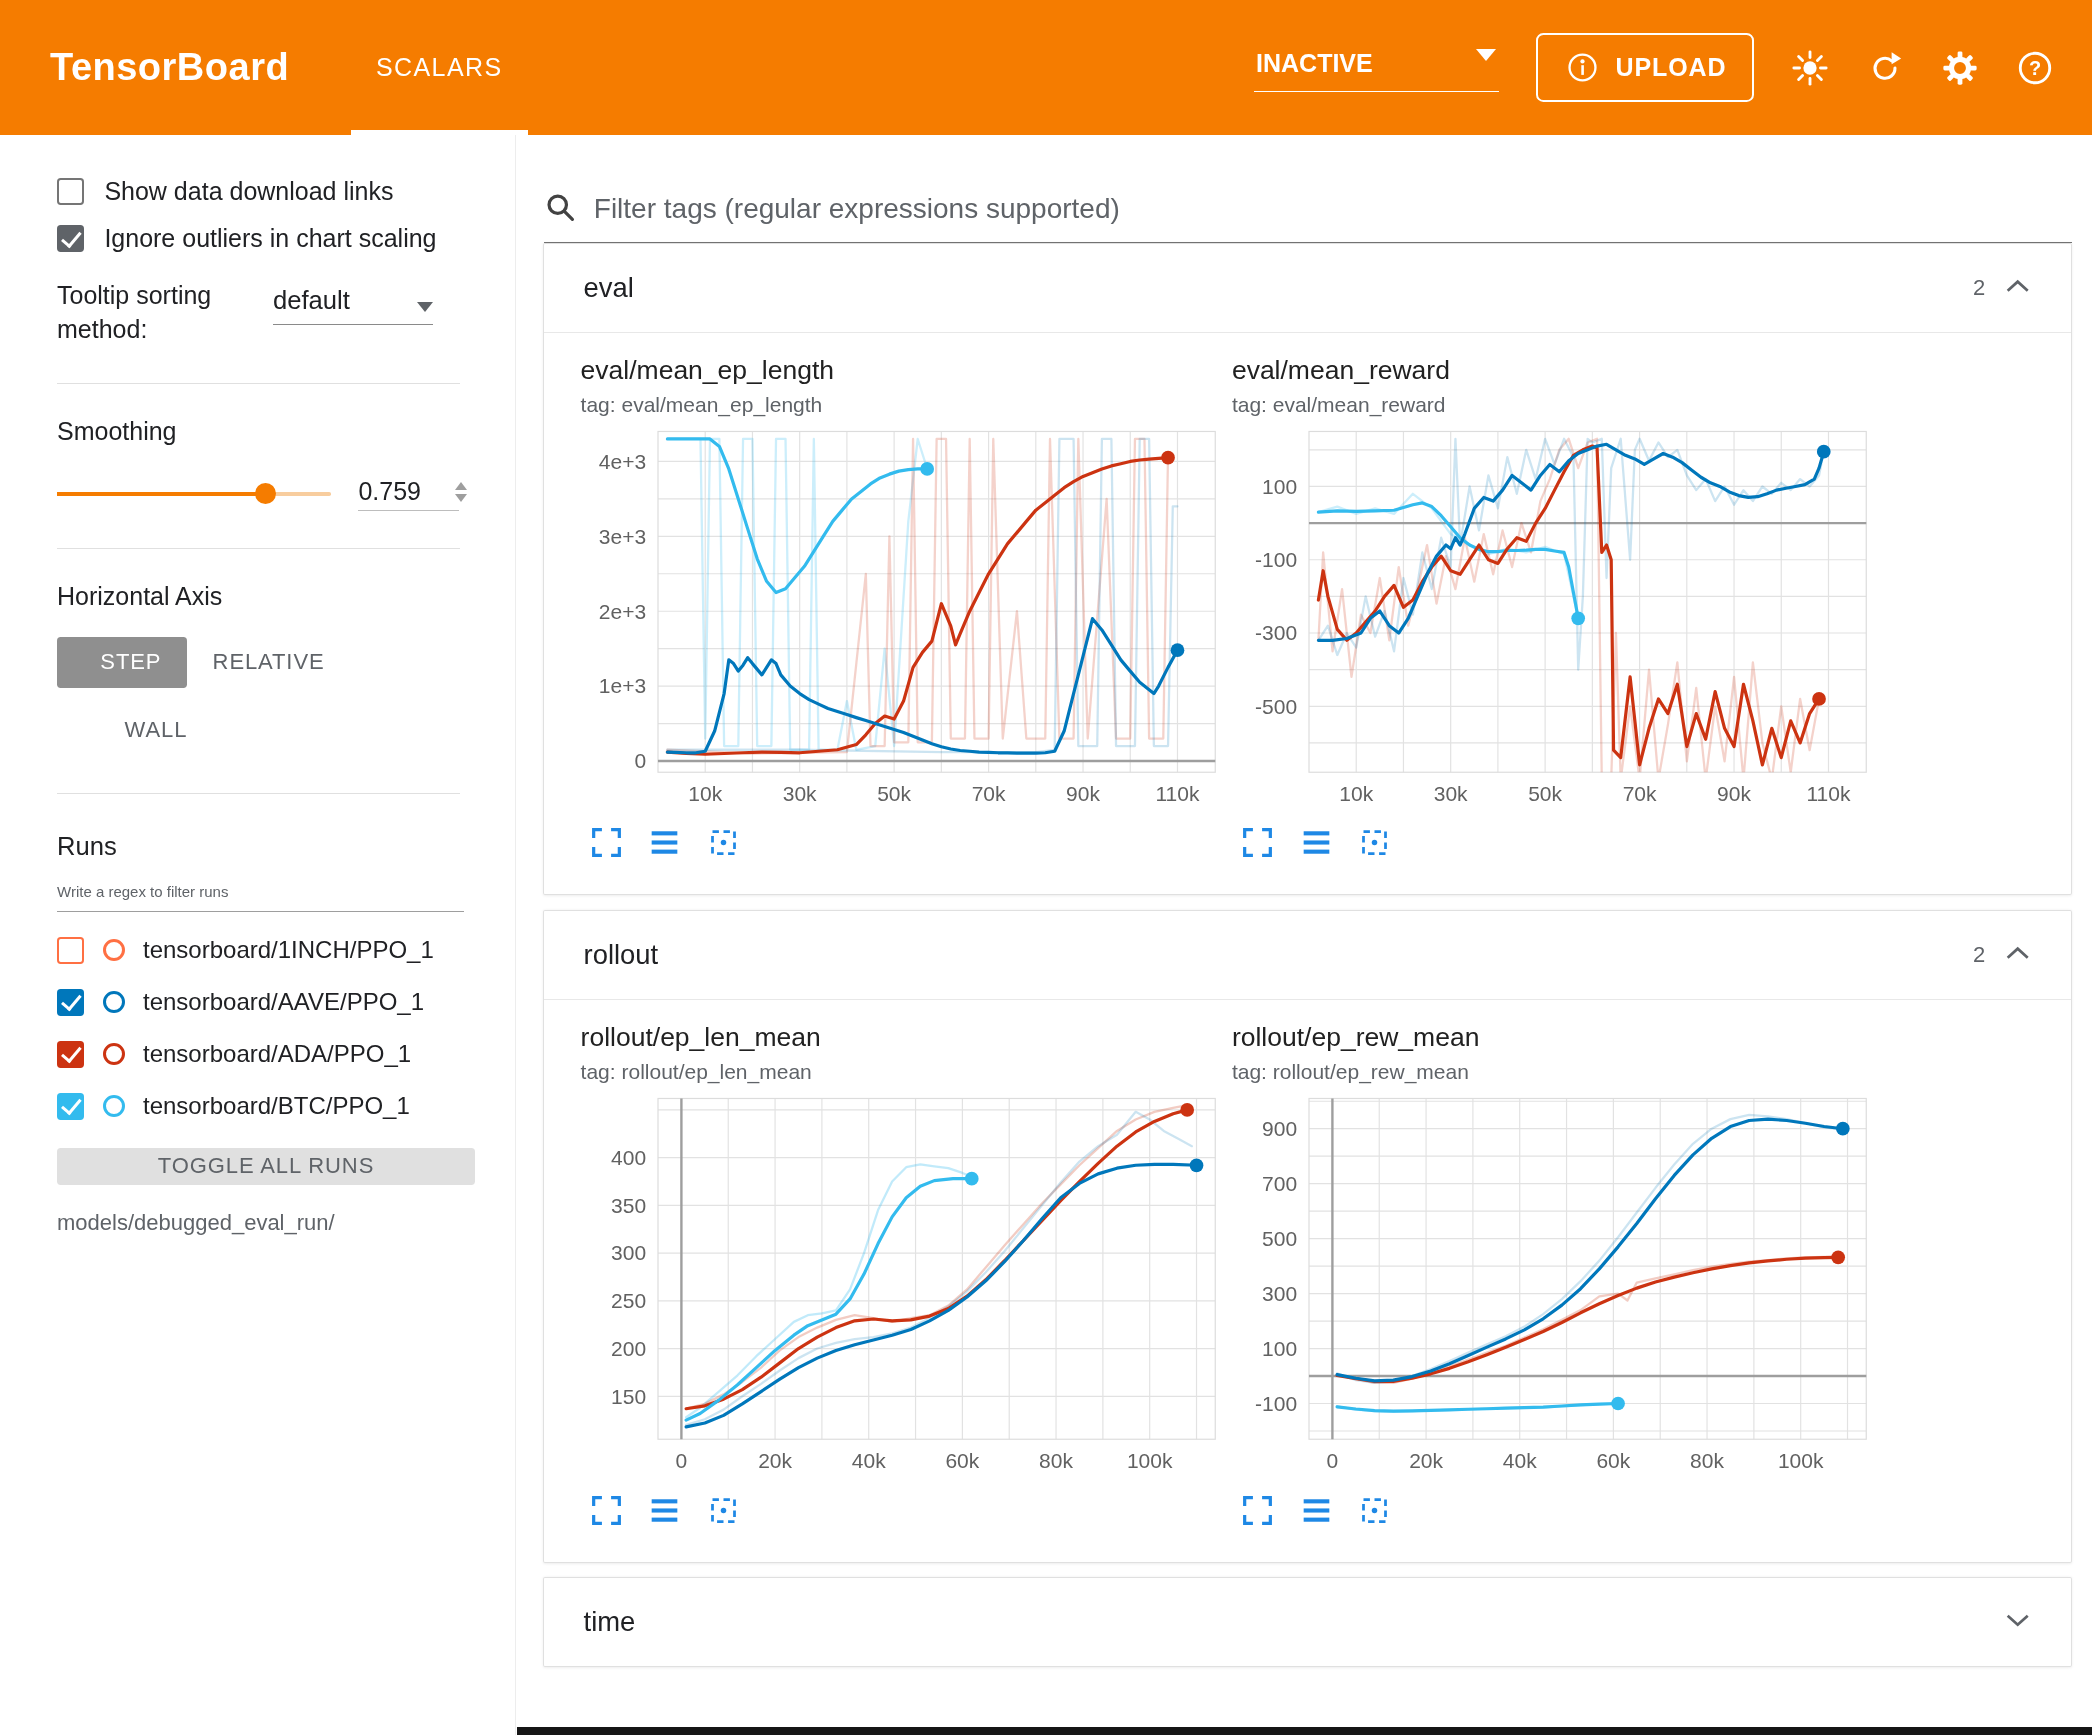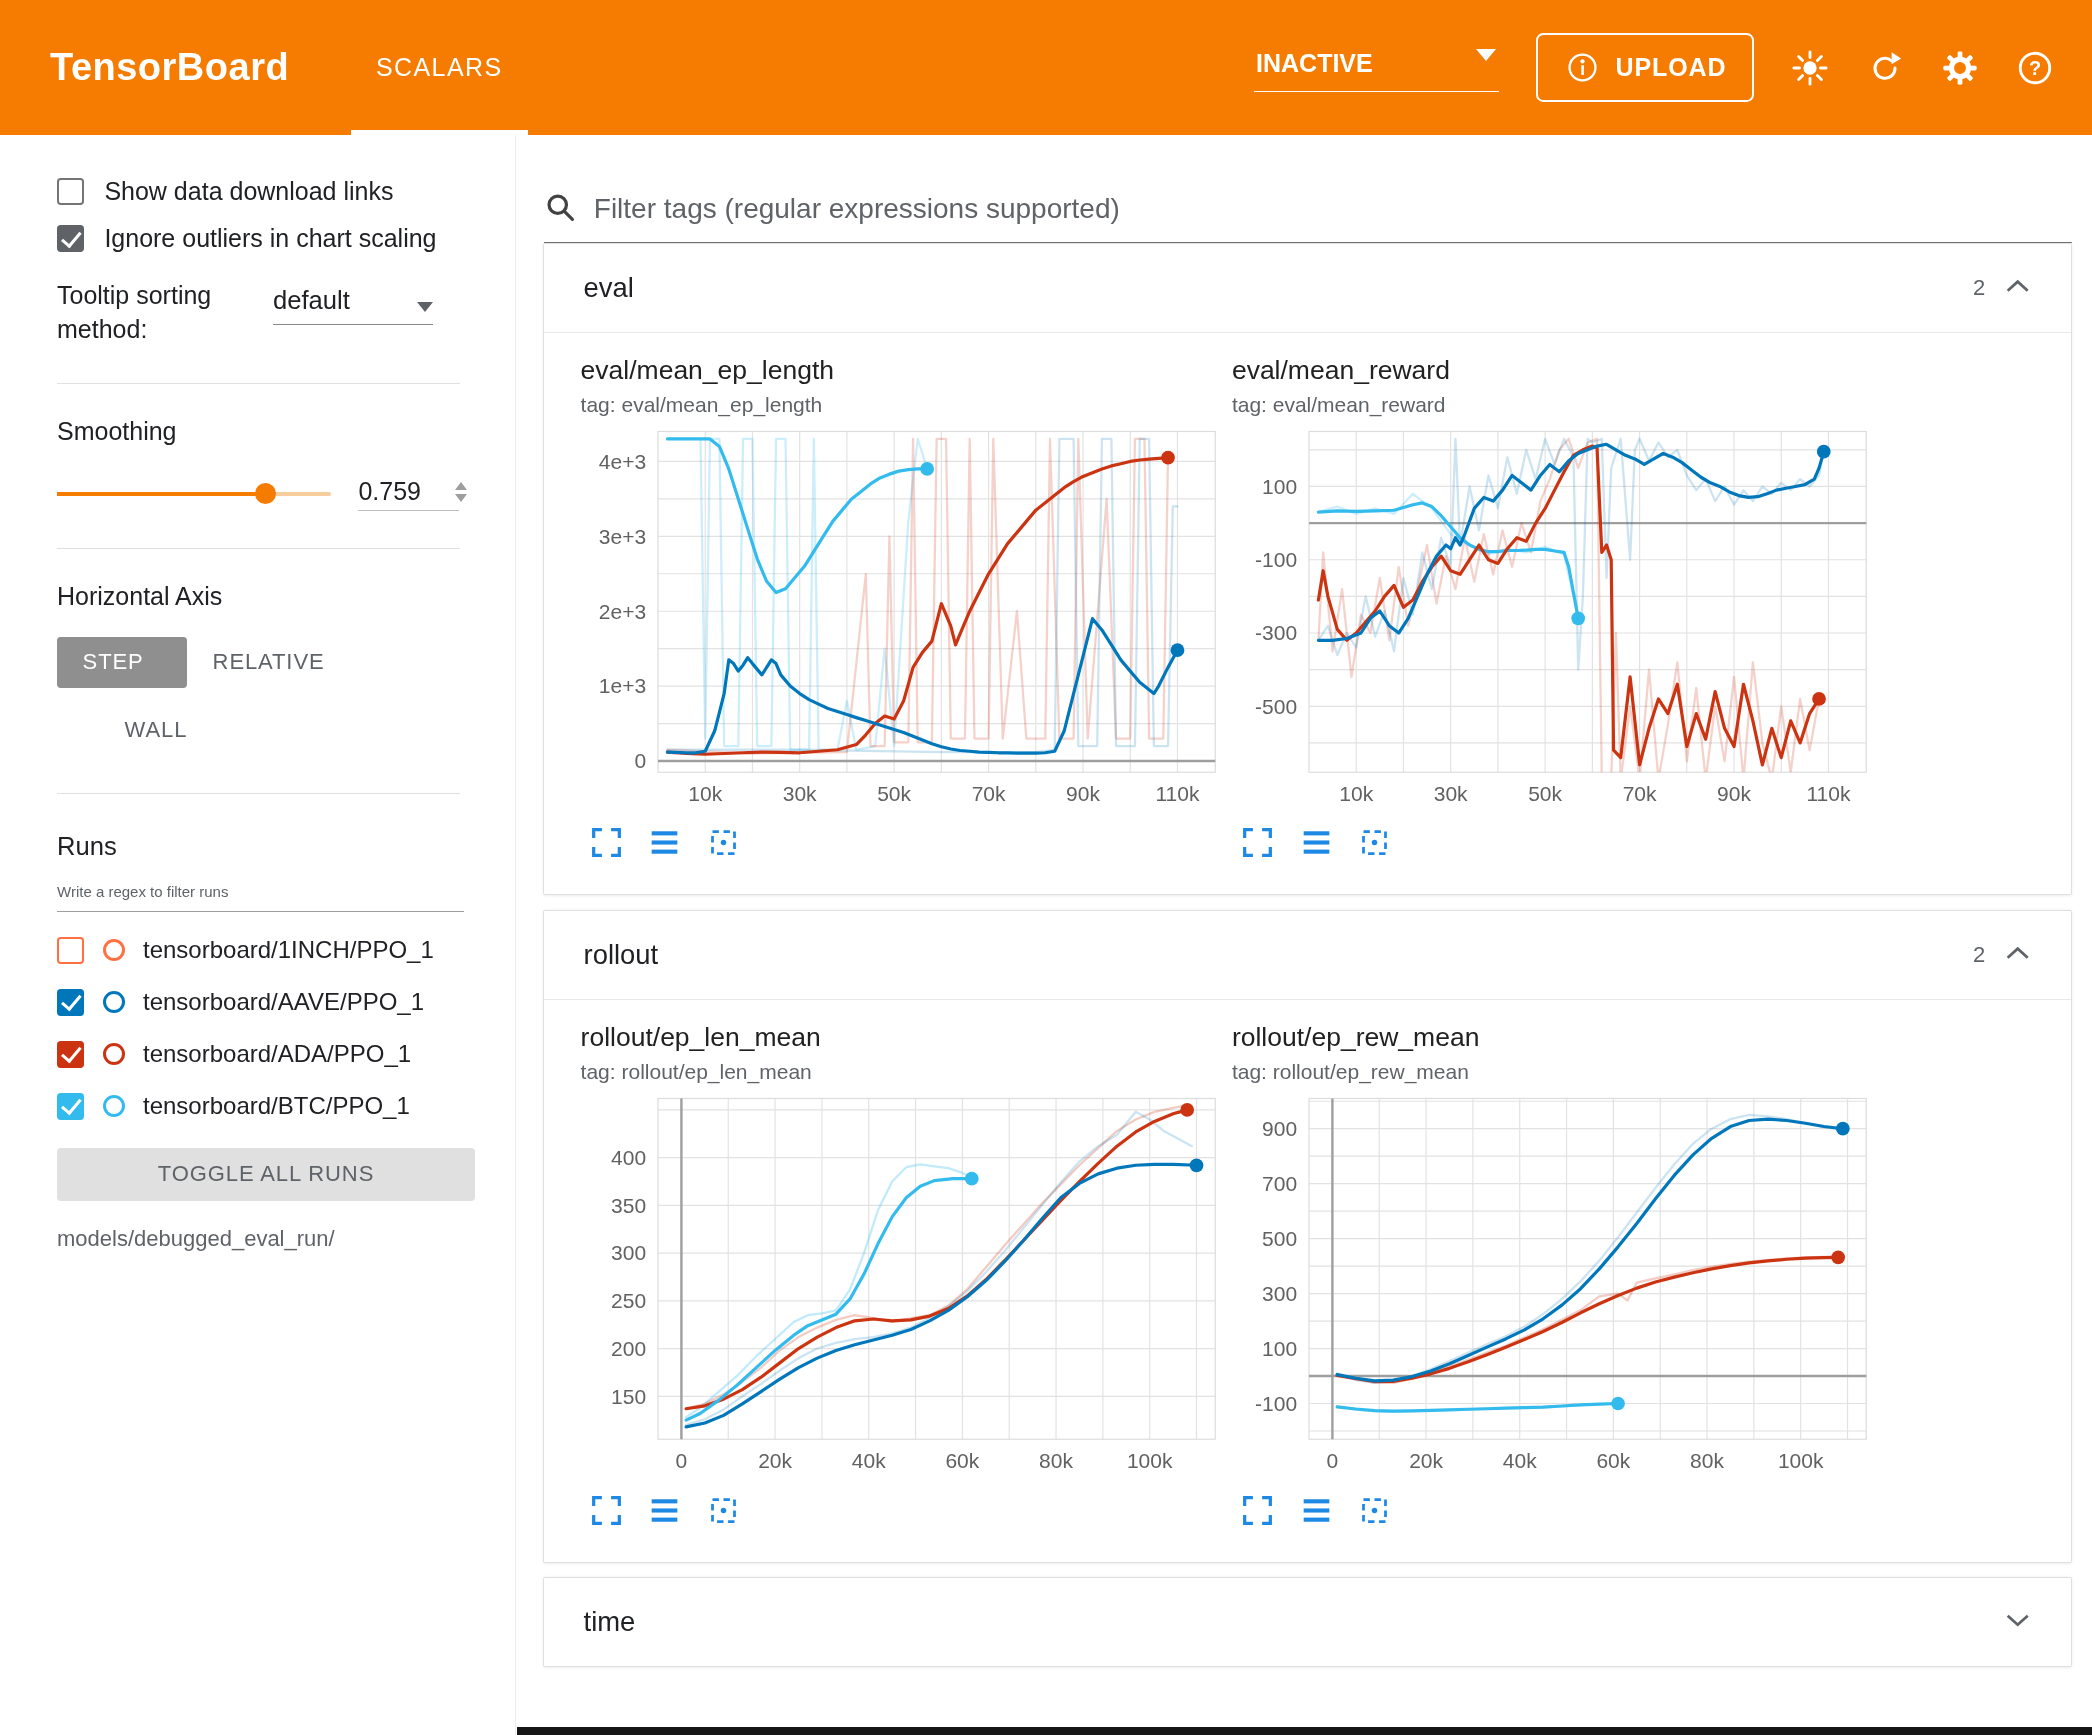--- a/index.html
+++ b/index.html
@@ -47,31 +47,31 @@
   .slider-fill { position:absolute; left:0; top:0; width:75.9%; height:100%; background:#f57c00; }
   .slider-thumb { position:absolute; left:calc(75.9% - 10px); top:-9.1px; width:21px; height:21px;
                   border-radius:50%; background:#f57c00; cursor:pointer; }
   .smooth-box { display:flex; align-items:center; border-bottom:1.8px solid #bdbdbd; width:101px; margin-left:27.4px; padding-bottom:3.7px;gap:28px; }
   .smooth-box input { border:none; outline:none; width:69px; font-size:25px; font-family:inherit; color:#202124; }
   .spinner { display:flex; flex-direction:column; gap:4.6px; cursor:pointer; }
   .spin-up { width:0; height:0; border-left:6.4px solid transparent; border-right:6.4px solid transparent; border-bottom:8.2px solid #9e9e9e; }
   .spin-down { width:0; height:0; border-left:6.4px solid transparent; border-right:6.4px solid transparent; border-top:8.2px solid #9e9e9e; }
   .axis-buttons { display:flex; align-items:center; margin-top:25.6px; }
   .axis-btn { font-size:22px; letter-spacing:0.9px; color:#5f6368; padding:12.8px 25.6px; cursor:pointer; border-radius:3.7px; }
-  .axis-btn.active { background:#8f8f8f; color:#fff; width:130px; text-align:left; }
+  .axis-btn.active { background:#8f8f8f; color:#fff; width:130px; text-align:right; }
   .axis-btn.wall { margin:16.4px 0 0 42px; display:inline-block; }
   .runs-title { font-size:25.6px; margin-top:38px; }
   .runs-filter { margin-top:22px; width:407px; border:none; outline:none; border-bottom:1.8px solid #9e9e9e;
                  font-size:15px; padding-bottom:11px; font-family:inherit; color:#202124; background:transparent; }
   .runs-filter::placeholder, .tag-filter::placeholder { color:#5f6368; opacity:1; }
   .run-row { display:flex; align-items:center; gap:18.3px; margin-top:24px; cursor:pointer; }
   .run-checkbox { position:relative; width:27.4px; height:27.4px; border:2.7px solid #999; border-radius:3.7px; background:#fff; cursor:pointer; }
   .run-swatch { width:22px; height:22px; border:3.2px solid #999; border-radius:50%; background:#fff; }
   .run-label { font-size:24px; color:#202124; }
-  .toggle-all { margin-top:27.4px; width:418px; height:53px; background:#e0e0e0; color:#5f6368;
+  .toggle-all { margin-top:27.4px; width:418px; height:37px; background:#e0e0e0; color:#5f6368;
                 font-size:22px; letter-spacing:0.9px; display:flex; align-items:center; justify-content:center;
                 border-radius:3.7px; cursor:pointer; }
   .runs-dir { margin-top:25.6px; font-size:22px; color:#5f6368; }
 
   
   .main { position:absolute; top:135px; left:517px; right:0; bottom:0; background:#fff; }
   .filter-row { position:absolute; top:0; left:27.4px; right:20px; height:108px; display:flex; align-items:flex-end; }
   .filter-inner { display:flex; align-items:center; gap:16.4px; width:100%; border-bottom:1.8px solid #757575; padding-bottom:14.6px; }
   .tag-filter { border:none; outline:none; font-size:28px; font-family:inherit; flex:1; color:#202124; background:transparent; }
   .cards { position:absolute; top:108px; left:25.6px; right:20px; }

